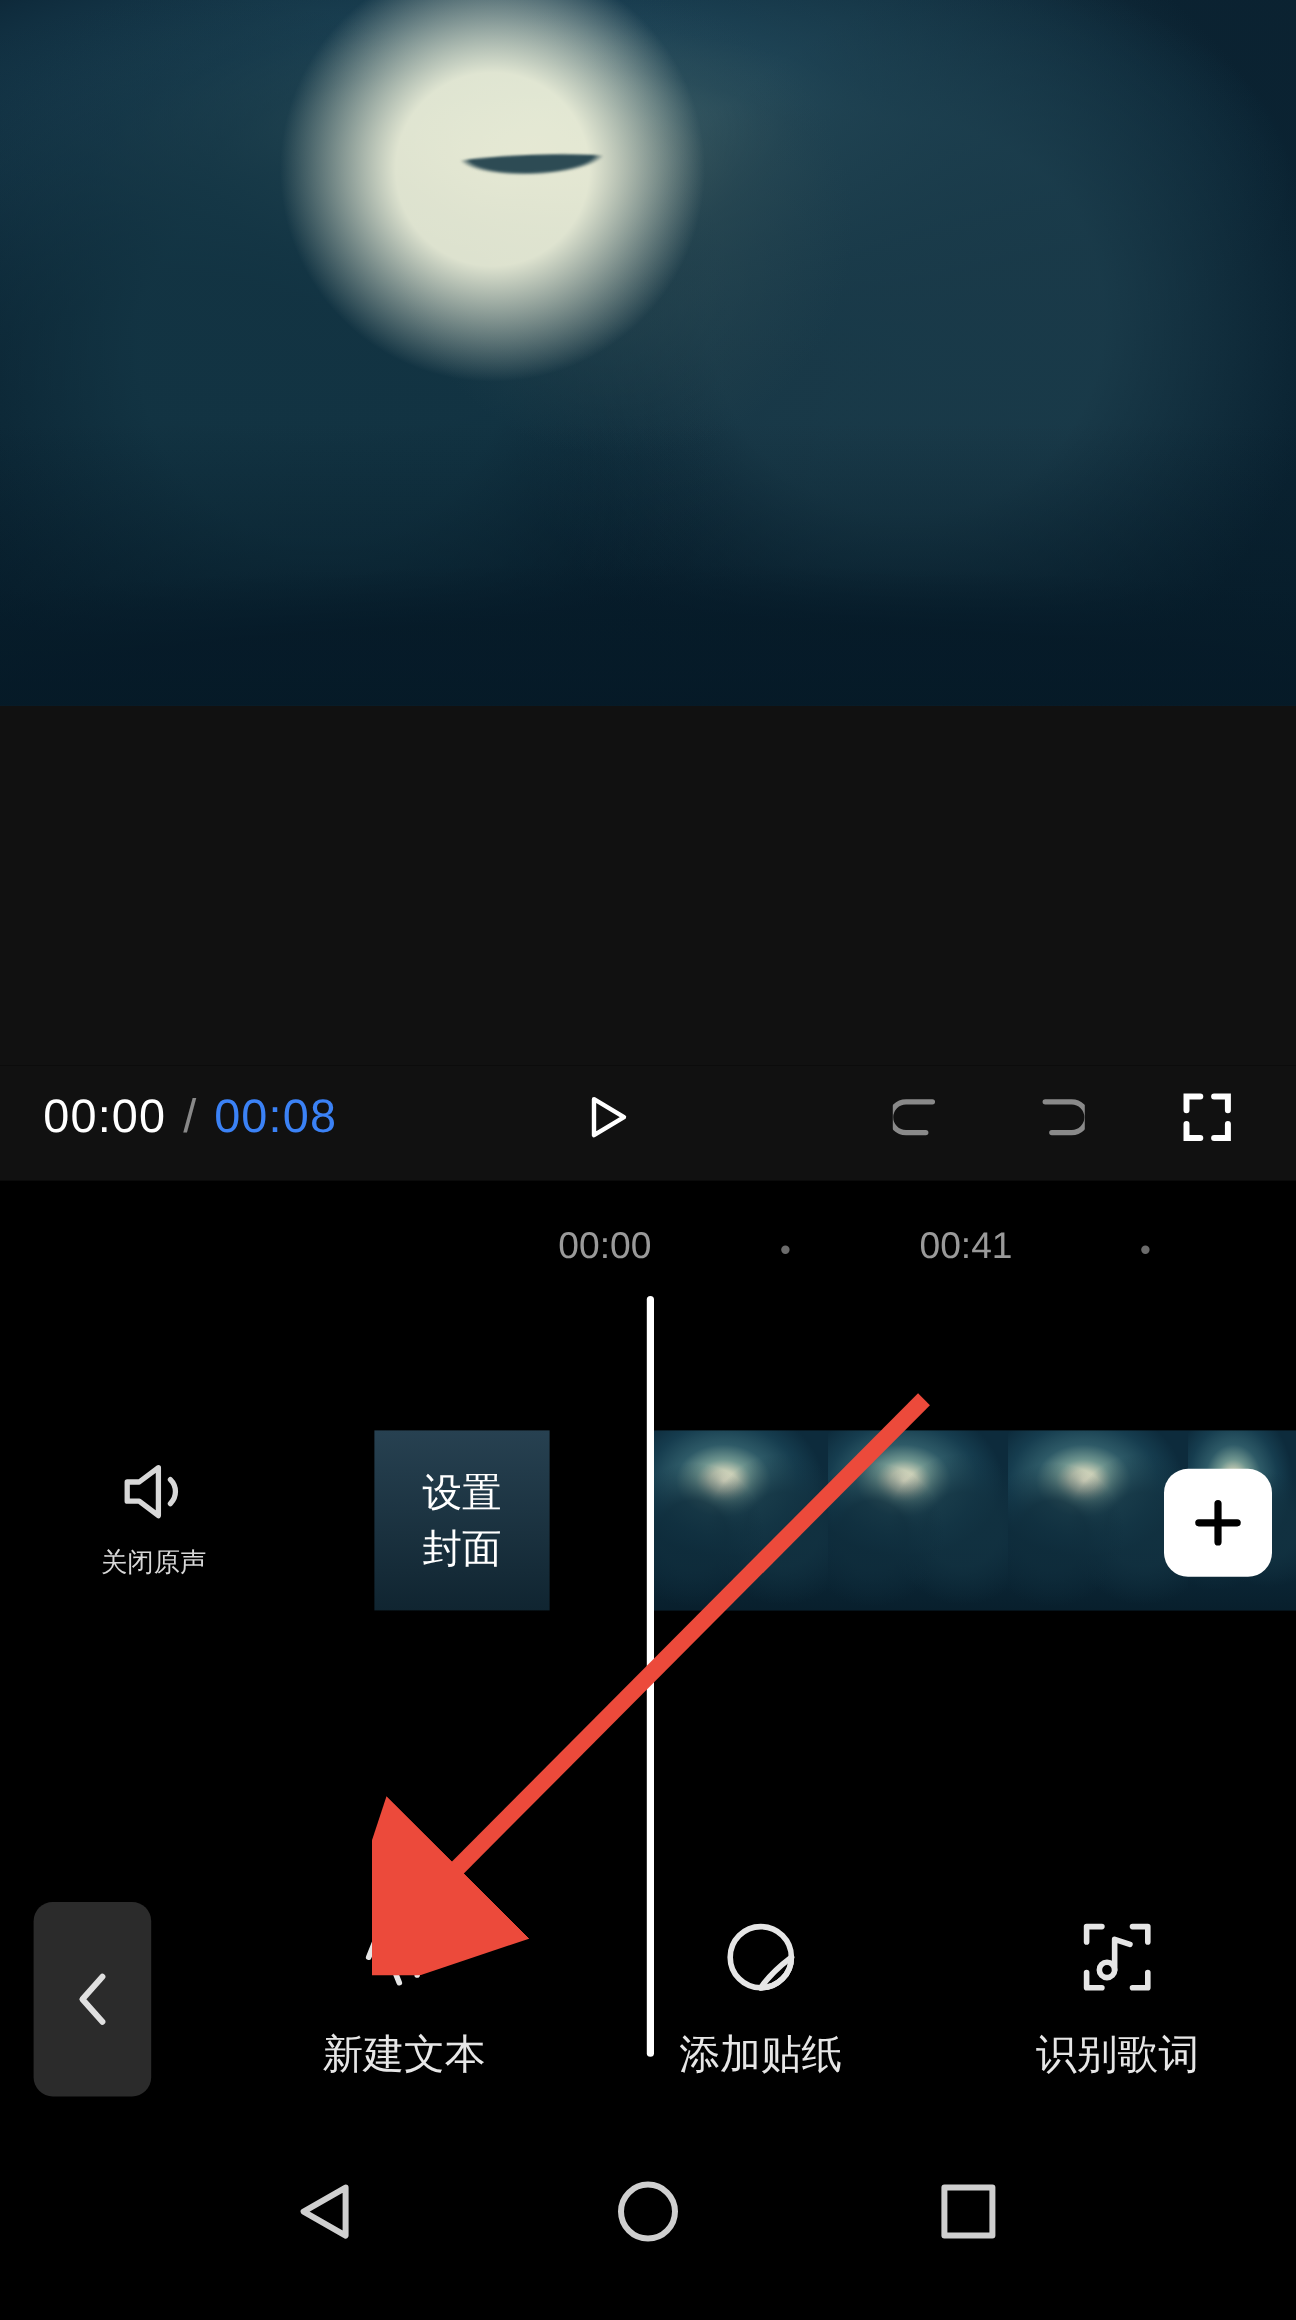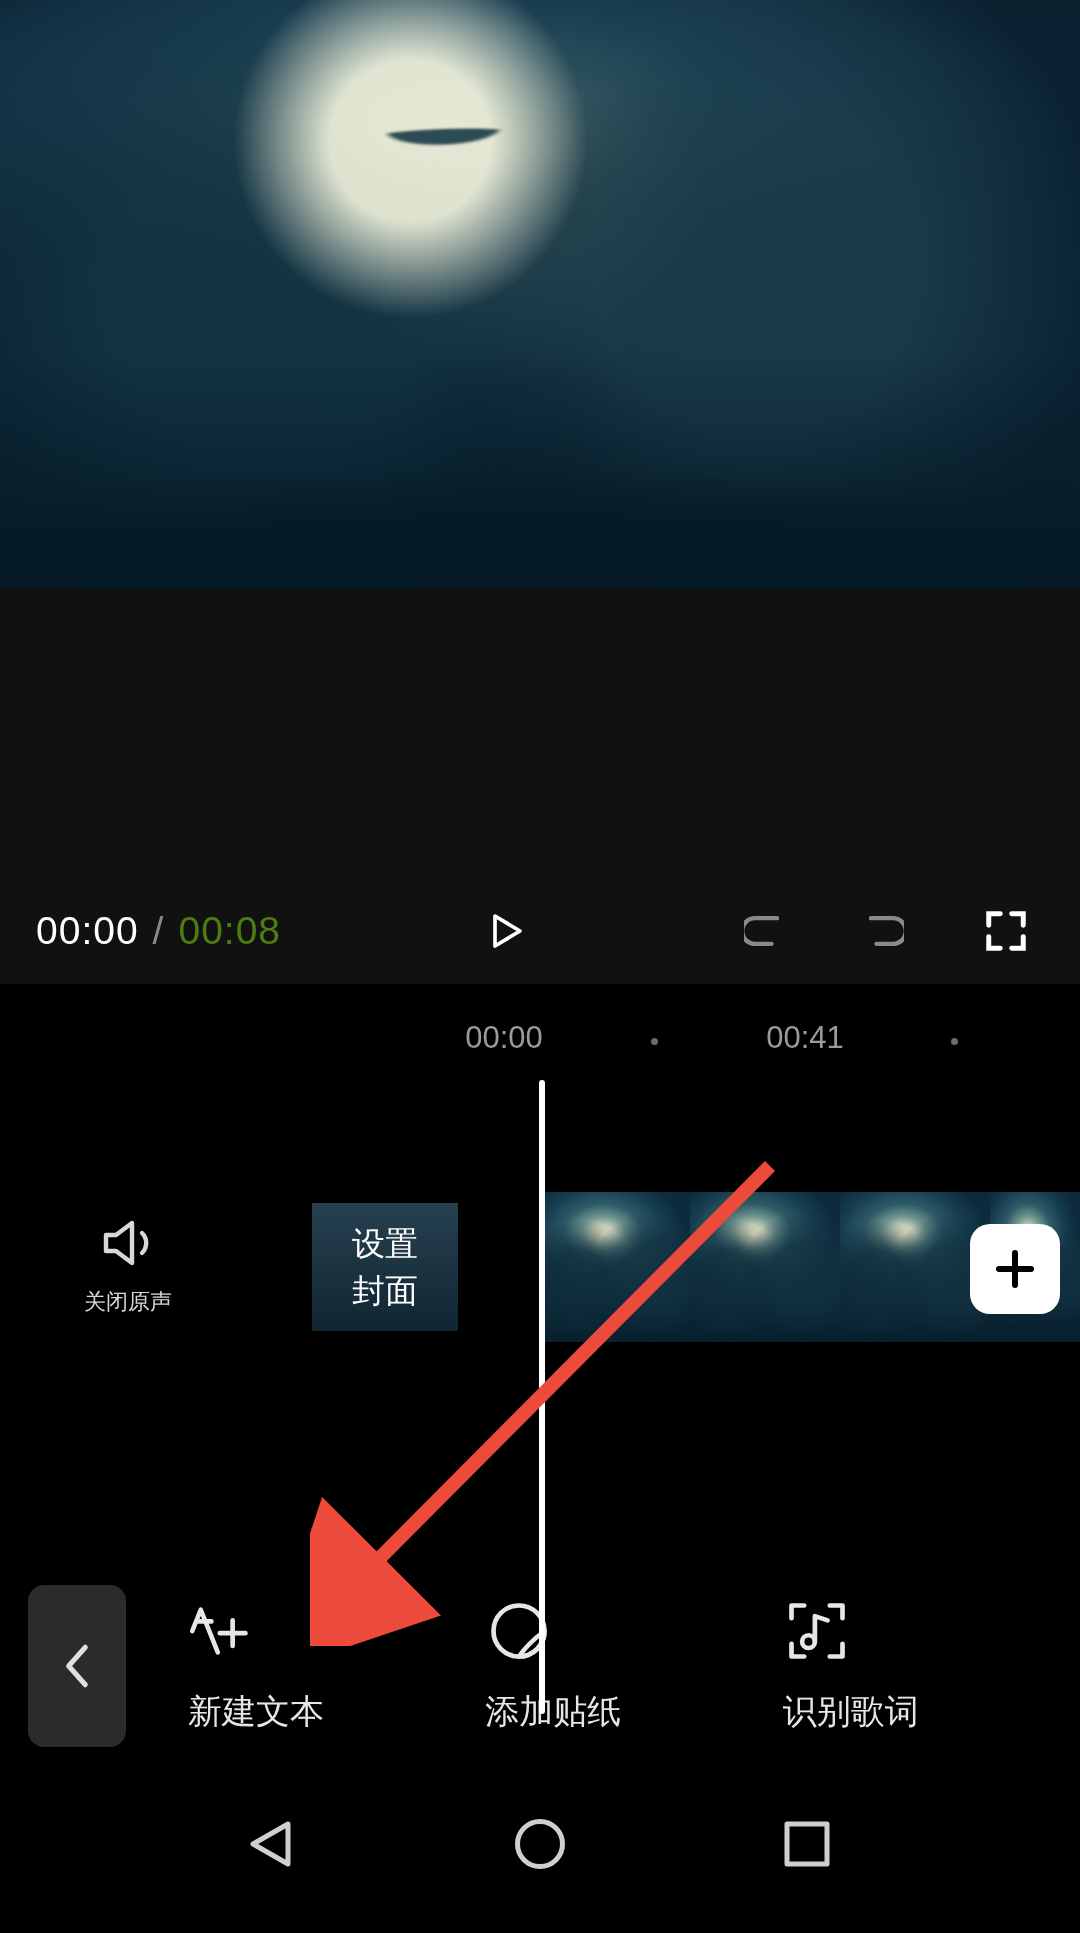--- a/index.html
+++ b/index.html
@@ -37,21 +37,21 @@
     background:radial-gradient(ellipse 50% 120% at 50% 0%, #2d4b54 0 60%, transparent 70%);
     border-radius:50%; transform:rotate(-2deg); filter:blur(1px); }
   
   .gap { height:300px; background:#111; }
   
   
   .playbar { height:96px; background:#111; display:flex; align-items:center; padding:0 36px 10px; }
   .timecode { font-size:39px; letter-spacing:1px; display:flex; gap:14px; }
   .timecode .cur{ color:#fff; }
   .timecode .sep{ color:#898989; }
-  .timecode .dur{ color:#4d7c0f; }
+  .timecode .dur{ color:#3b82f6; }
   .playbar .spacer{ flex:1; }
   .ctrl{ width:76px; height:76px; display:flex; align-items:center; justify-content:center; }
   .ctrl svg{ width:44px; height:44px; }
   .ctrl.play svg{ width:40px; height:40px; }
   .ctrl.fs svg{ width:46px; height:46px; }
   .ctrl + .ctrl{ margin-left:40px; }
   .ctrl.redo{ margin-left:40px; }
   
   
   .timeline{ height:690px; background:#000; position:relative; }
@@ -59,21 +59,21 @@
   .ruler .t0{ position:absolute; left:504px; transform:translateX(-50%); }
   .ruler .t1{ position:absolute; left:805px; transform:translateX(-50%); }
   .ruler .d0{ position:absolute; left:651px; top:18px; width:7px; height:7px; background:#6c6c6c; border-radius:50%; }
   .ruler .d1{ position:absolute; left:951px; top:18px; width:7px; height:7px; background:#6c6c6c; border-radius:50%; }
   
   .playhead{ position:absolute; left:539px; top:96px; width:6px; height:634px; background:#fff; border-radius:3px; z-index:30; }
   
   .track-row{ position:absolute; top:208px; left:0; right:0; height:150px; display:flex; align-items:center; }
   .mute{ width:260px; display:flex; flex-direction:column; align-items:center; gap:18px; color:#d8d8d8; }
   .mute .lbl{ font-size:22px; }
-  .cover-btn{ width:148px; height:128px; background:linear-gradient(#274151,#102531);
+  .cover-btn{ width:148px; height:150px; background:linear-gradient(#274151,#102531);
     display:flex; flex-direction:column; align-items:center; justify-content:center; gap:6px;
     color:#fff; font-size:33px; line-height:1.25; margin-left:56px; text-align:center; }
   .clips{ position:relative; margin-left:82px; height:150px; flex:1; display:flex; }
   .clip{ width:150px; height:150px;
     background:
       radial-gradient(ellipse 55% 42% at 42% 28%, #efeacd 0%, #c4cbb4 14%, #6f958f 28%, #2e5a67 48%, #163d4f 75%, #0d2b3c 100%);
     position:relative; overflow:hidden; }
   .clip::after{ content:""; position:absolute; inset:0;
     background:
       radial-gradient(circle at 25% 58%, rgba(15,45,60,.8) 0 20%, transparent 42%),
@@ -84,21 +84,21 @@
   .add-btn svg{ width:48px; height:48px; }
   
   
   .arrow{ position:absolute; left:310px; top:1146px; z-index:40; pointer-events:none; }
   
   
   .bottombar{ position:absolute; left:0; right:0; bottom:175px; height:185px; background:#000;
     display:flex; align-items:center; padding-left:28px; }
   .back-chip{ width:98px; height:162px; background:#2b2b2b; border-radius:16px;
     display:flex; align-items:center; justify-content:center; margin-right:62px; }
-  .tool{ flex:1; display:flex; flex-direction:column; gap:24px; }
+  .tool{ flex:1; display:flex; flex-direction:column; align-items:center; gap:24px; }
   .tool svg{ width:68px; height:68px; }
   .tool .lbl{ font-size:34px; color:#e6e6e6; white-space:nowrap; }
   
   
   .sysnav{ position:absolute; left:0; right:0; bottom:0; height:175px; background:#000;
     display:flex; align-items:center; justify-content:space-around; padding:0 140px; }
   .sysnav svg{ width:60px; height:60px; }
 </style>
 </head>
 <body>

